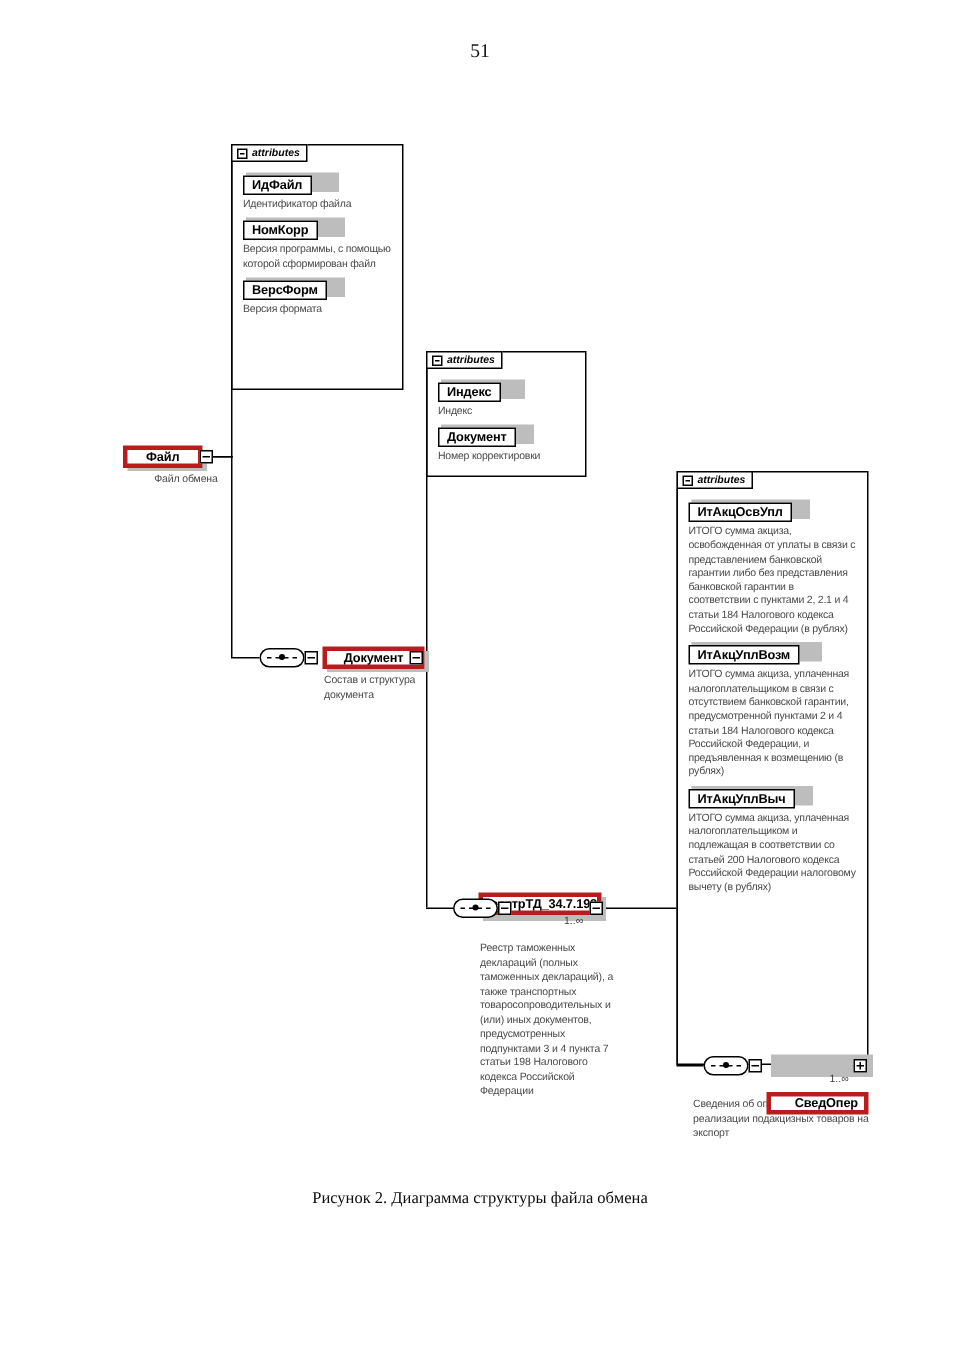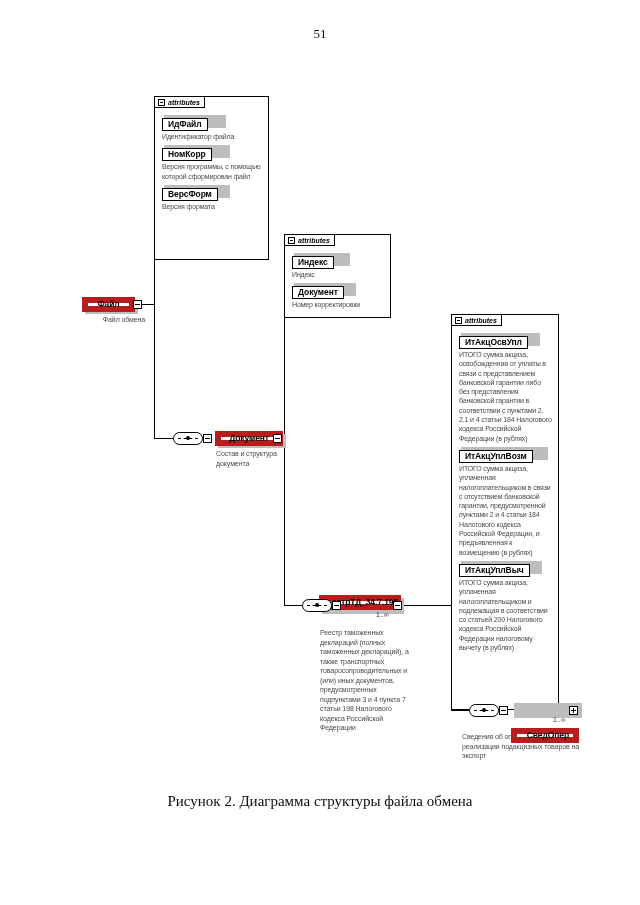--- a/index.html
+++ b/index.html
@@ -33,21 +33,21 @@
   }
   
   .diagram {
     position: absolute;
     left: 0; top: 0;
     width: 640px; height: 790px;
   }
   
   .node {
     position: absolute;
-    border: 6px solid #b91c1c;
+    border: 3px solid #b91c1c;
     background: #fff;
     height: 15px;
     box-sizing: border-box;
     display: flex;
     align-items: center;
     padding: 0 4px;
     font-size: 8.5px;
     font-weight: bold;
     letter-spacing: -0.1px;
     white-space: nowrap;
@@ -199,21 +199,21 @@
     margin-top: 1px;
     padding-right: 1px;
   }
   
   .figure-caption {
     position: absolute;
     left: 0; top: 793px;
     width: 640px;
     text-align: center;
     font-family: "Liberation Serif", serif;
-    font-size: 15px;
+    font-size: 11px;
     color: #0d0d0d;
   }
   .watermark {
     position: absolute;
     left: 112px; top: 836px;
     width: 210px;
     font-size: 7px;
     line-height: 10px;
     color: #d8d8d8;
     font-family: "Liberation Serif", serif;
@@ -272,21 +272,21 @@
 
         <div class="attr-item">
           <div class="attr-name-shadow" style="left:2px; top:2px; width:62px; height:13px;"></div>
           <span class="attr-name">Документ</span>
           <div class="attr-desc">Номер корректировки</div>
         </div>
 
       </div>
     </div>
 
-    <div class="attrpanel" style="left:451px; top:314px; width:108px; height:396px;">
+    <div class="attrpanel" style="left:451px; top:314px; width:128px; height:396px;">
       <div class="attr-tab">
         <span class="minibox"></span>
         <span>attributes</span>
       </div>
       <div class="attr-body">
 
         <div class="attr-item">
           <div class="attr-name-shadow" style="left:2px; top:2px; width:79px; height:13px;"></div>
           <span class="attr-name">ИтАкцОсвУпл</span>
           <div class="attr-desc">ИТОГО сумма акциза, освобожденная от уплаты в связи с представлением банковской гарантии либо без представления банковской гарантии в соответствии с пунктами 2, 2.1 и 4 статьи 184 Налогового кодекса Российской Федерации (в рублях)</div>

